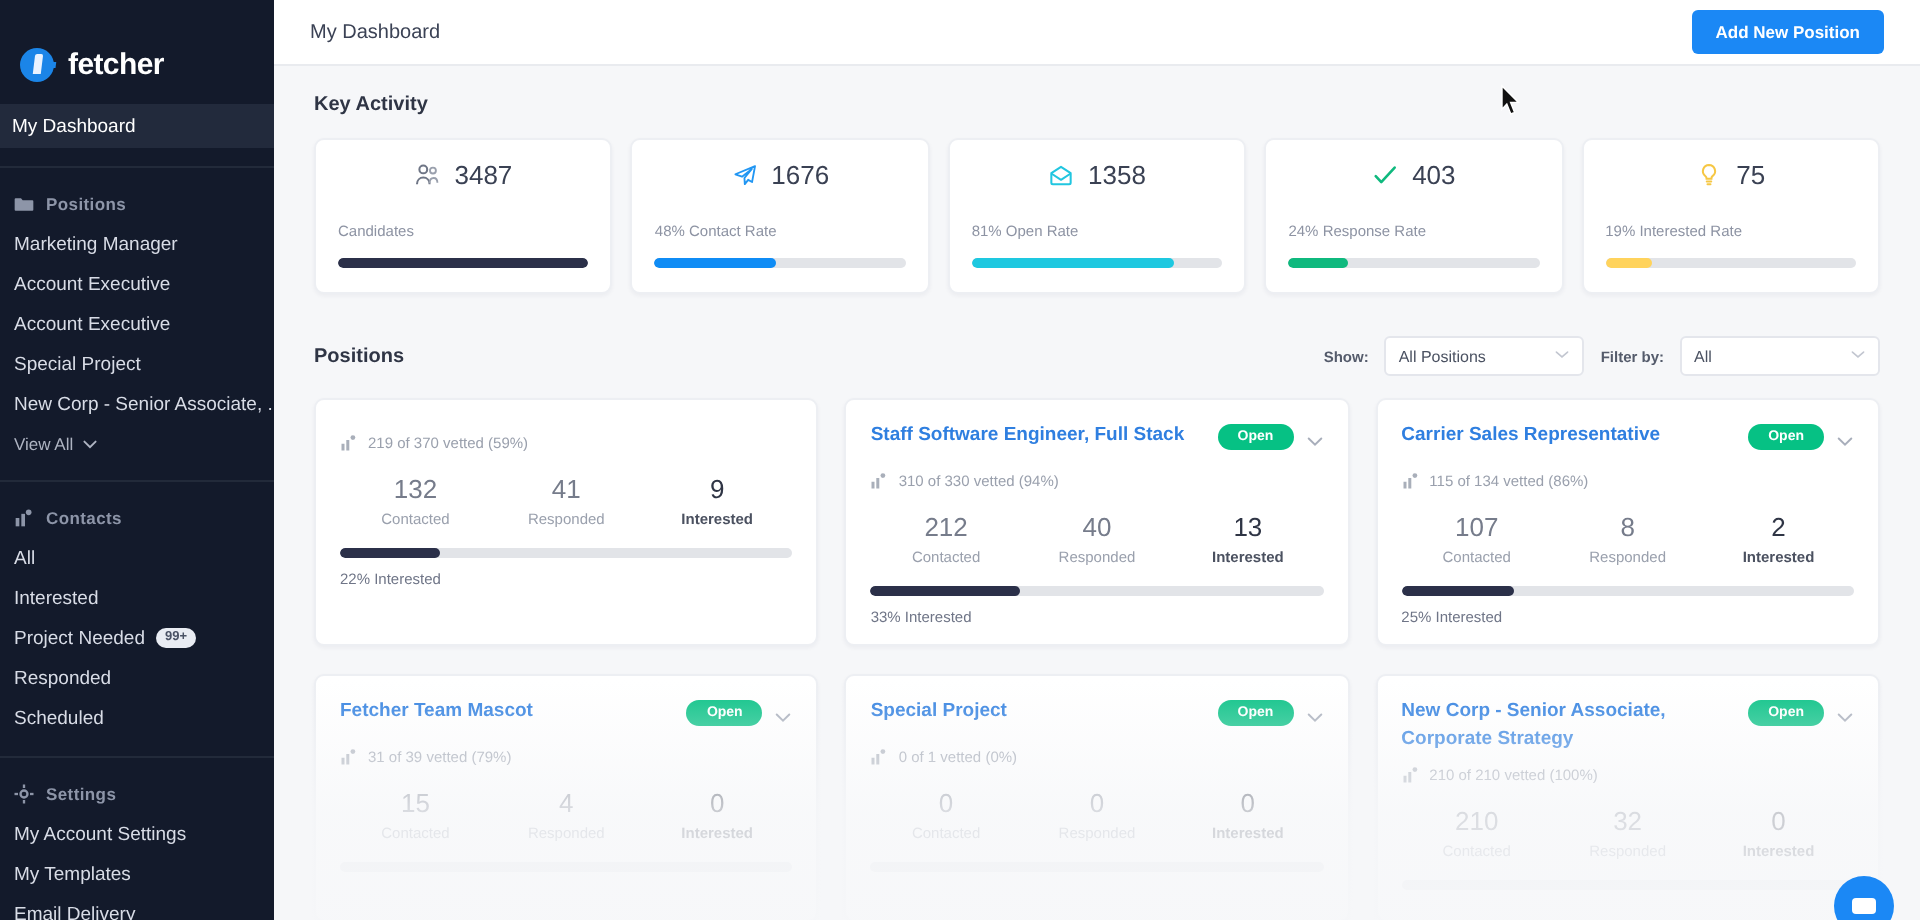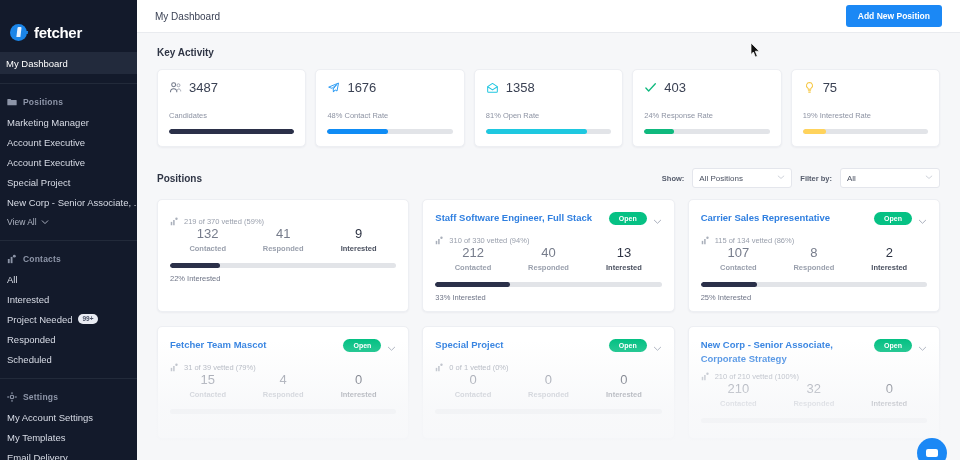--- a/index.html
+++ b/index.html
@@ -90,21 +90,21 @@
 
   
   .kpi-row { display: flex; gap: 9px; margin-top: 11px; }
   .kpi-card {
     flex: 1; background: #fff; border-radius: 5px;
     border: 1px solid #edeff3;
     box-shadow: 0 1px 2px rgba(30,40,70,.05);
     padding: 10px 11px 12px 11px;
     min-width: 0;
   }
-  .kpi-top { display: flex; align-items: center; gap: 7px; }
+  .kpi-top { display: flex; align-items: center; gap: 7px; justify-content: center; }
   .kpi-num { font-size: 13px; color: #3a4153; }
   .kpi-sub { font-size: 7.5px; color: #8d93a3; margin-top: 16px; }
   .bar { height: 5px; border-radius: 3px; background: #e2e4e8; margin-top: 9px; overflow: hidden; }
   .bar > span { display: block; height: 100%; border-radius: 3px; }
 
   
   .pos-head { display: flex; align-items: center; margin-top: 21px; }
   .filters { display: flex; align-items: center; gap: 8px; }
   .filter-lbl { font-size: 7.5px; color: #545b6b; font-weight: bold; }
   .select {
@@ -128,24 +128,24 @@
     font-size: 9.5px; font-weight: bold; color: #2f7fe0;
     line-height: 1.45; flex: 1; min-width: 0;
   }
   .pill {
     background: #06c184; color: #fff; font-size: 7px; font-weight: bold;
     border-radius: 9px; padding: 3px 10px; line-height: 1; flex: none;
     margin-top: 1px;
   }
   .card-chev { color: #a8aebb; flex: none; margin-top: 1px; }
   .vetted { display: flex; align-items: center; gap: 5px; margin-top: 6px; font-size: 7.5px; color: #9aa0ad; }
-  .stats { display: flex; }
+  .stats { display: flex; margin-top: 11px; }
   .stat { flex: 1; text-align: center; }
   .stat .v { font-size: 13px; color: #767c8b; }
-  .stat .l { font-size: 7.5px; color: #9aa0ad; margin-top: 3px; font-weight: bold; }
+  .stat .l { font-size: 7.5px; color: #9aa0ad; margin-top: 3px; }
   .stat.hl .v { color: #2f3545; }
   .stat.hl .l { color: #4b5160; font-weight: bold; }
   .pbar { height: 5px; border-radius: 3px; background: #e2e4e8; margin-top: 10px; overflow: hidden; }
   .pbar > span { display: block; height: 100%; background: #2b3049; border-radius: 3px; }
   .pct { font-size: 7.5px; color: #6f7587; margin-top: 6px; }
 
   .fade-bottom {
     position: absolute; left: 0; right: 0; bottom: 0; height: 120px;
     background: linear-gradient(to bottom, rgba(246,247,249,0) 0%, rgba(246,247,249,.78) 55%, rgba(246,247,249,.93) 100%);
     pointer-events: none;

